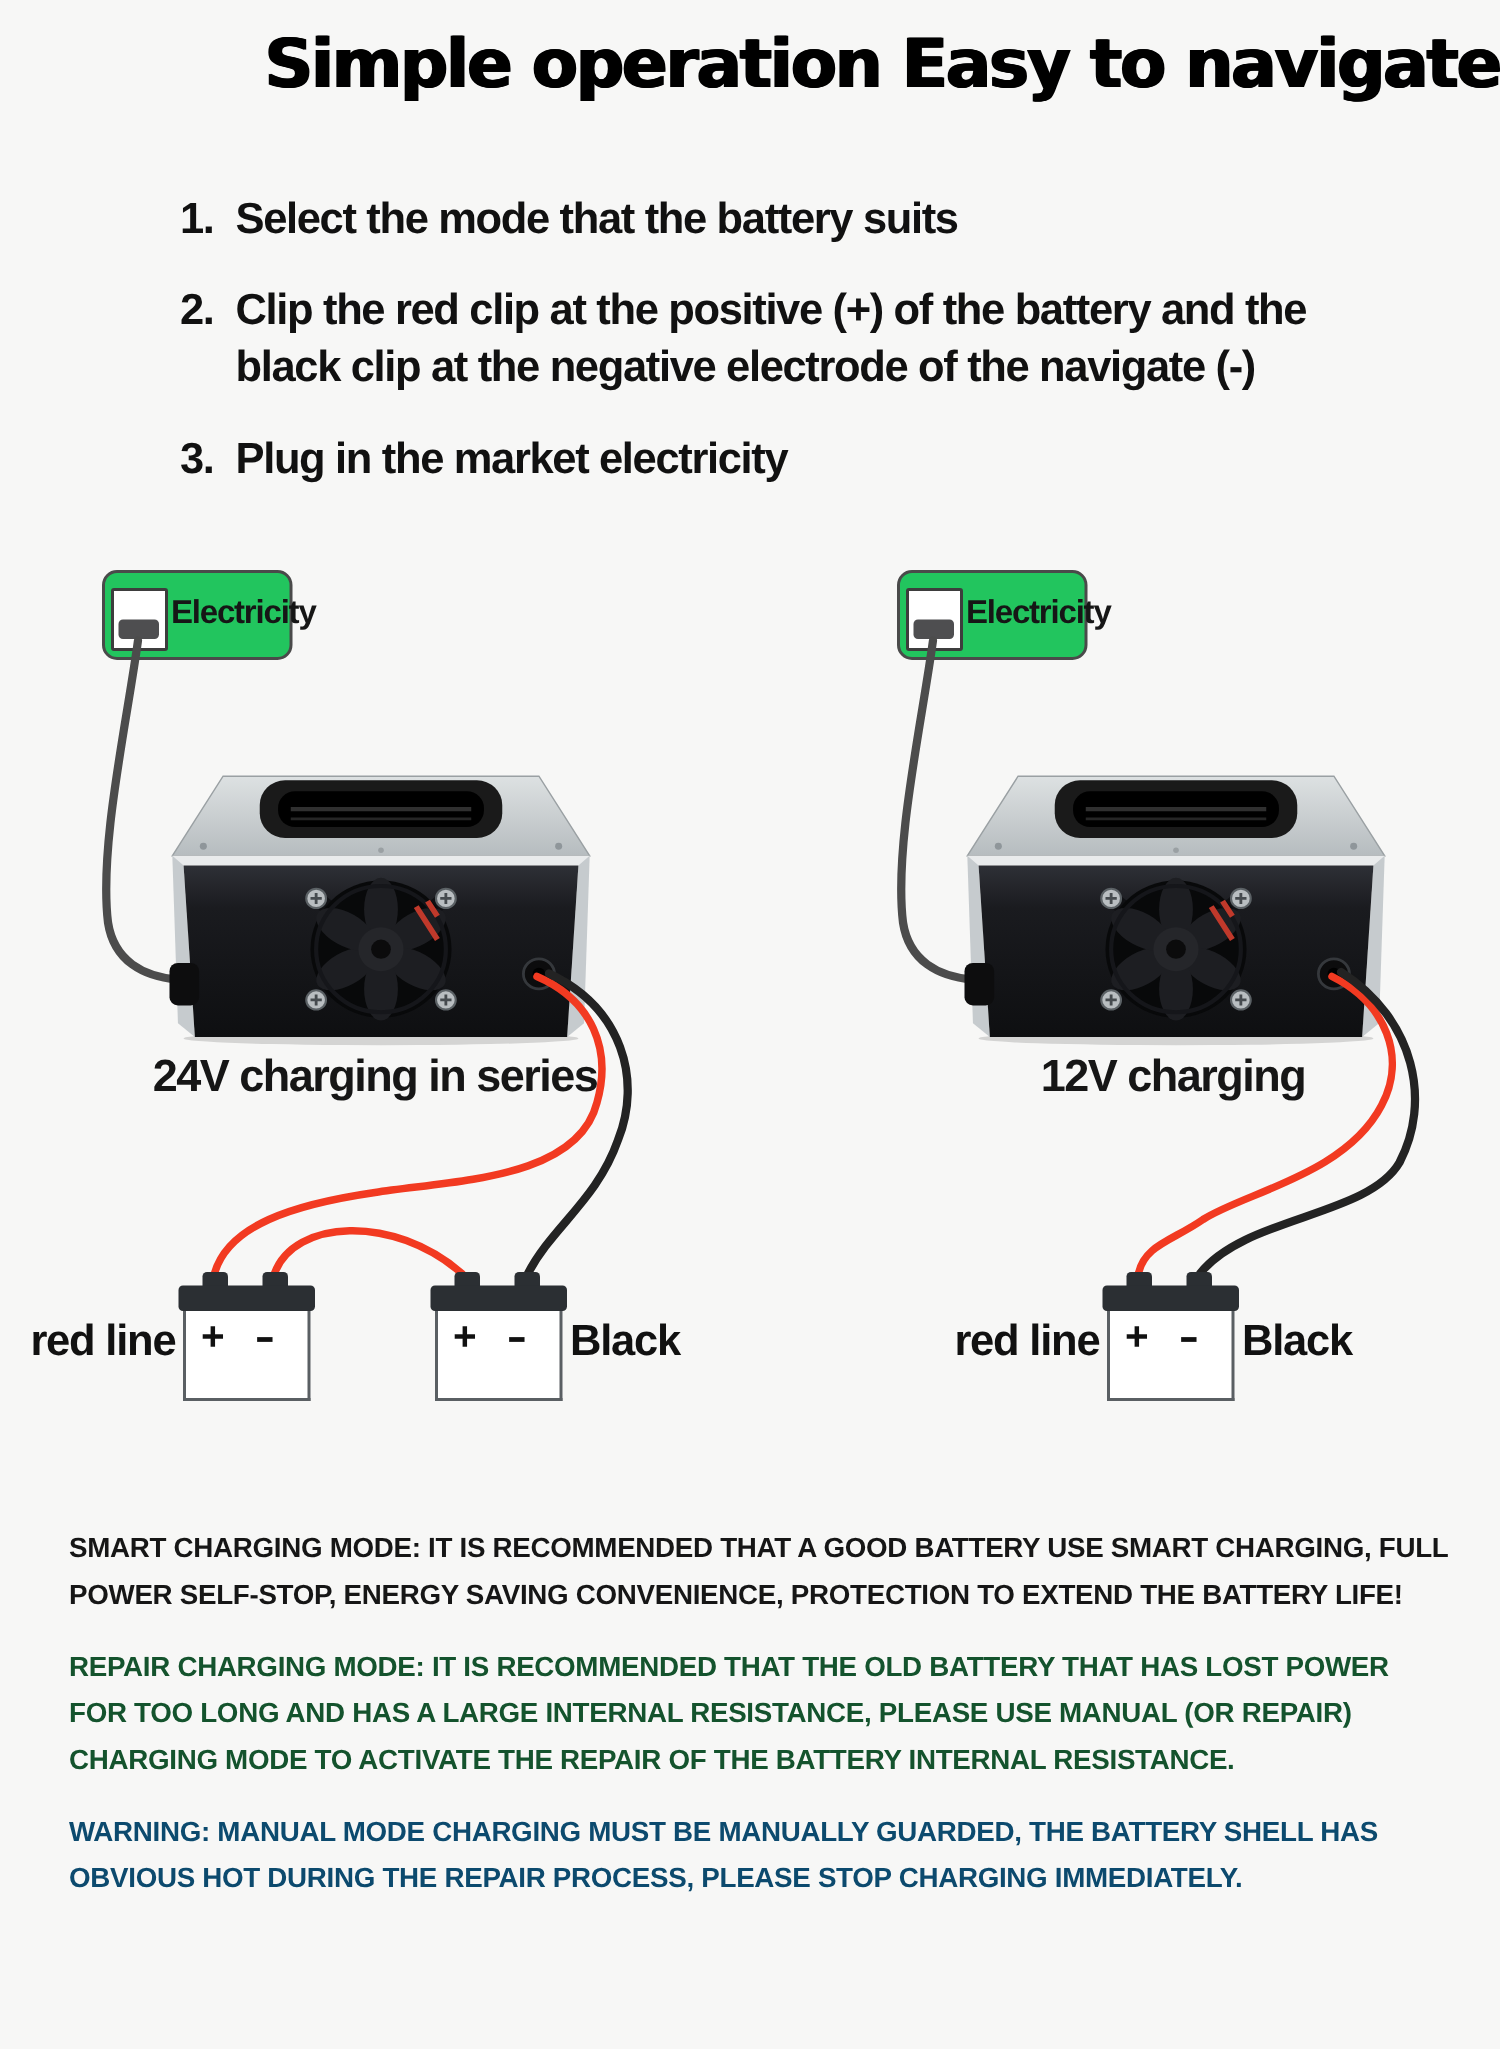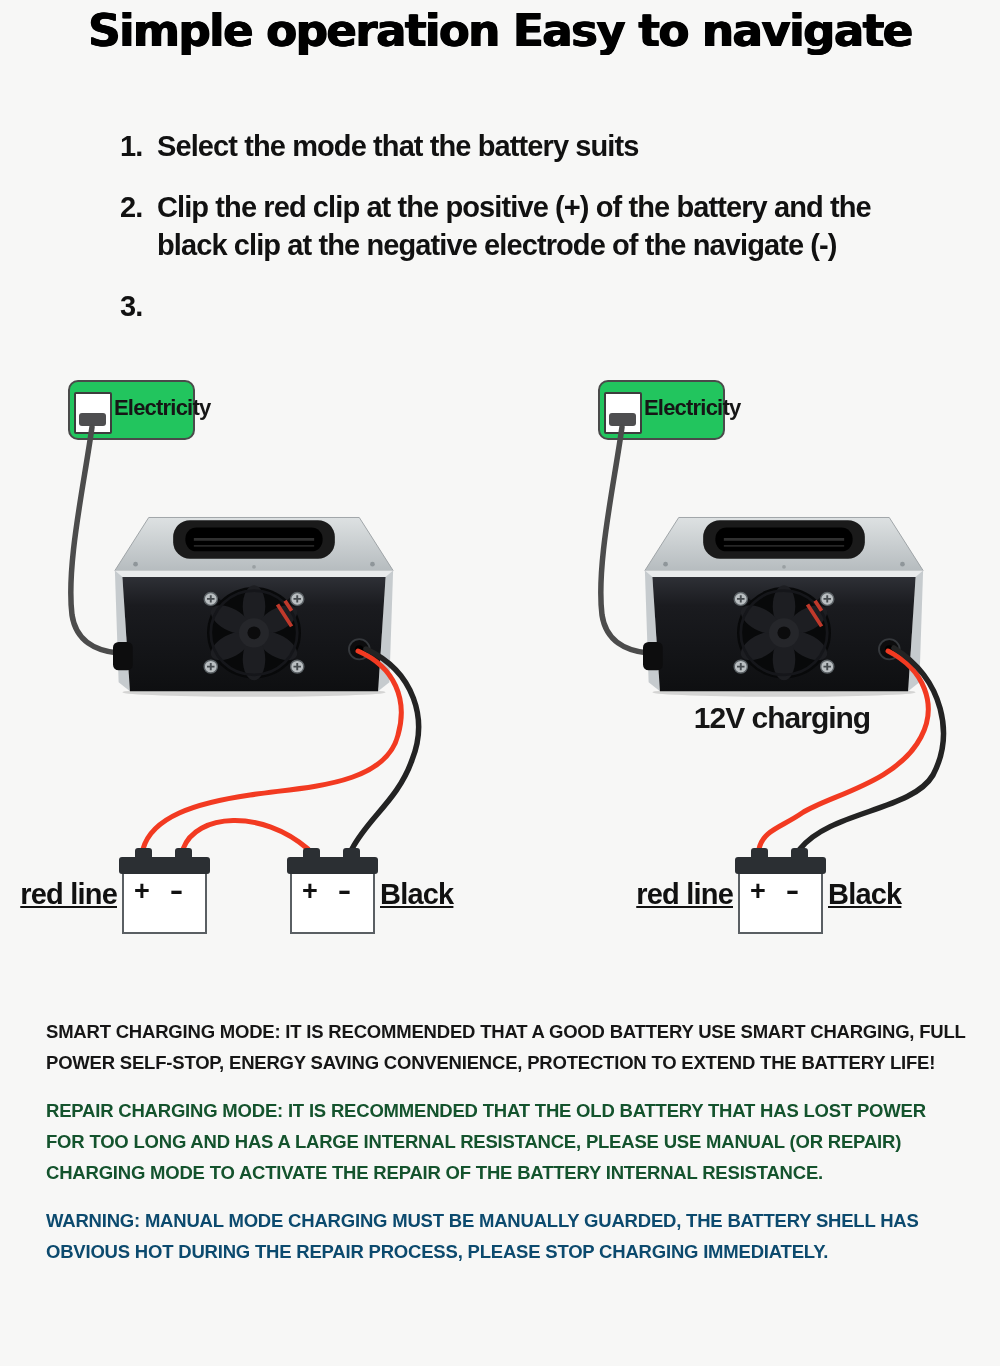--- a/index.html
+++ b/index.html
@@ -1,21 +1,21 @@
 <!DOCTYPE html>
 <html><head>
 <meta charset="utf-8">
 <style>
   html,body{margin:0;padding:0;}
   .page{
     position:relative;width:1000px;height:1366px;background:#f7f7f6;
     font-family:"Liberation Sans",sans-serif;overflow:hidden;color:#141414;
   }
   .title{
-    position:absolute;top:4px;left:0;width:1000px;text-align:center;
+    position:absolute;top:16px;left:0;width:1000px;text-align:right;
     font-family:"DejaVu Sans",sans-serif;font-weight:bold;font-size:45px;
     letter-spacing:-1.5px;color:#000;margin:0;
     text-shadow:0.7px 0 0 #000,-0.7px 0 0 #000;
   }
   .steps{position:absolute;left:120px;top:127px;width:800px;}
   .step{position:relative;padding-left:37px;margin:0 0 23px 0;
     font-size:29px;line-height:38px;font-weight:bold;letter-spacing:-0.9px;color:#111;}
   .step-num{position:absolute;left:0;top:0;}
   .half{position:absolute;top:375px;width:500px;height:600px;}
   .half-left{left:0;}
@@ -37,21 +37,21 @@
   .half-right .caption{padding-left:64px;width:436px;}
   .battery{position:absolute;width:85px;height:86px;}
   .battery .stub{position:absolute;top:0;width:17px;height:11px;background:#2b2f33;border-radius:3px 3px 0 0;}
   .battery .stub.s1{left:13px;}
   .battery .stub.s2{left:53px;}
   .battery .bar{position:absolute;top:9px;left:-3px;right:-3px;height:17px;background:#2b2f33;border-radius:3px;}
   .battery .body{position:absolute;top:26px;left:0;right:0;height:58px;background:#fff;border:2px solid #5a5f63;border-top:none;}
   .battery .sign{position:absolute;top:28px;font-size:27px;font-weight:bold;color:#111;}
   .battery .sign.plus{left:12px;}
   .battery .sign.minus{left:50px;display:inline-block;transform:scaleX(1.5);}
-  .wire-label{position:absolute;top:503px;font-size:29px;font-weight:bold;letter-spacing:-0.8px;color:#111;text-decoration:underline;}
+  .wire-label{position:absolute;top:503px;font-size:29px;font-weight:bold;letter-spacing:-0.8px;color:#111;}
   .notes{position:absolute;left:46px;top:1016px;width:920px;}
   .note{font-size:18.5px;font-weight:bold;letter-spacing:-0.2px;line-height:31px;margin:0 0 17px 0;color:#161616;}
   .note.first{padding-left:4px;}
 </style>
 </head>
 <body>
 
 <svg width="0" height="0" style="position:absolute" aria-hidden="true">
   <defs>
     <linearGradient id="lidGrad" x1="0" y1="0" x2="0" y2="1">
@@ -121,37 +121,39 @@
     <div class="step">
       <span class="step-num">1.</span>
       <span>Select the mode that the battery suits</span>
     </div>
     <div class="step">
       <span class="step-num">2.</span>
       <span>Clip the red clip at the positive (+) of the battery and the black clip at the negative electrode of the navigate (-)</span>
     </div>
     <div class="step">
       <span class="step-num">3.</span>
+      <span>Plug in the market electricity</span>
     </div>
   </div>
 
   <div class="half half-left">
     <div class="elec-box">
       <div class="plug-square">
         <div class="plug-bar"></div>
       </div>
       <span class="elec-label">Electricity</span>
     </div>
     <svg class="wires-svg" viewBox="0 0 500 600">
       <path d="M92 52 C 84 110 66 190 72 240 C 76 266 96 276 118 278" stroke="#4c4c4c" stroke-width="5.5" fill="none" stroke-linecap="round"></path>
       <use href="#charger-def" xlink:href="#charger-def" transform="translate(113,137) scale(0.94,0.915)"></use>
       <path d="M358 276 C 395 292 408 325 398 360 C 385 412 300 412 250 420 C 195 428 152 442 143 474" stroke="#f23a21" stroke-width="5" fill="none" stroke-linecap="round"></path>
       <path d="M183 474 C 196 438 262 434 308 474" stroke="#f23a21" stroke-width="5" fill="none" stroke-linecap="round"></path>
       <path d="M366 274 C 415 297 428 345 412 385 C 398 425 368 443 352 474" stroke="#232323" stroke-width="5.5" fill="none" stroke-linecap="round"></path>
     </svg>
+    <div class="caption">24V charging in series</div>
 
     <div class="battery" style="left:122px;top:473px;">
       <div class="stub s1"></div>
       <div class="stub s2"></div>
       <div class="bar"></div>
       <div class="body"></div>
       <span class="sign plus">+</span>
       <span class="sign minus">-</span>
     </div>
     <div class="battery" style="left:290px;top:473px;">

